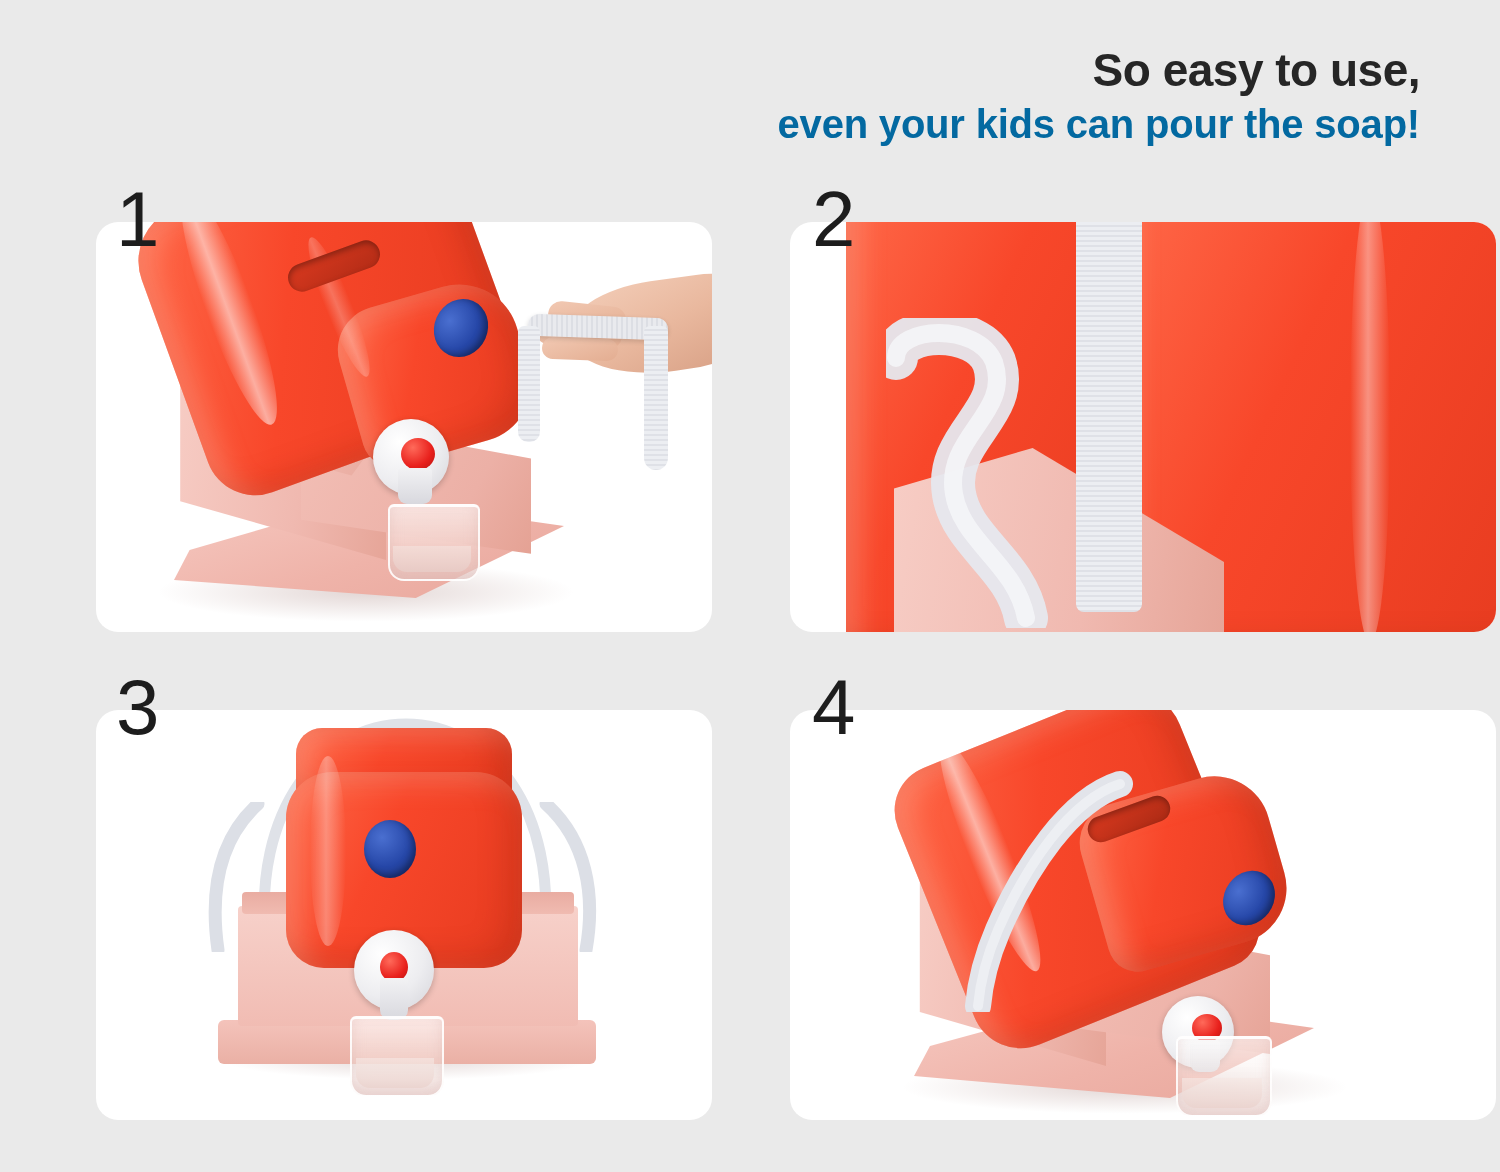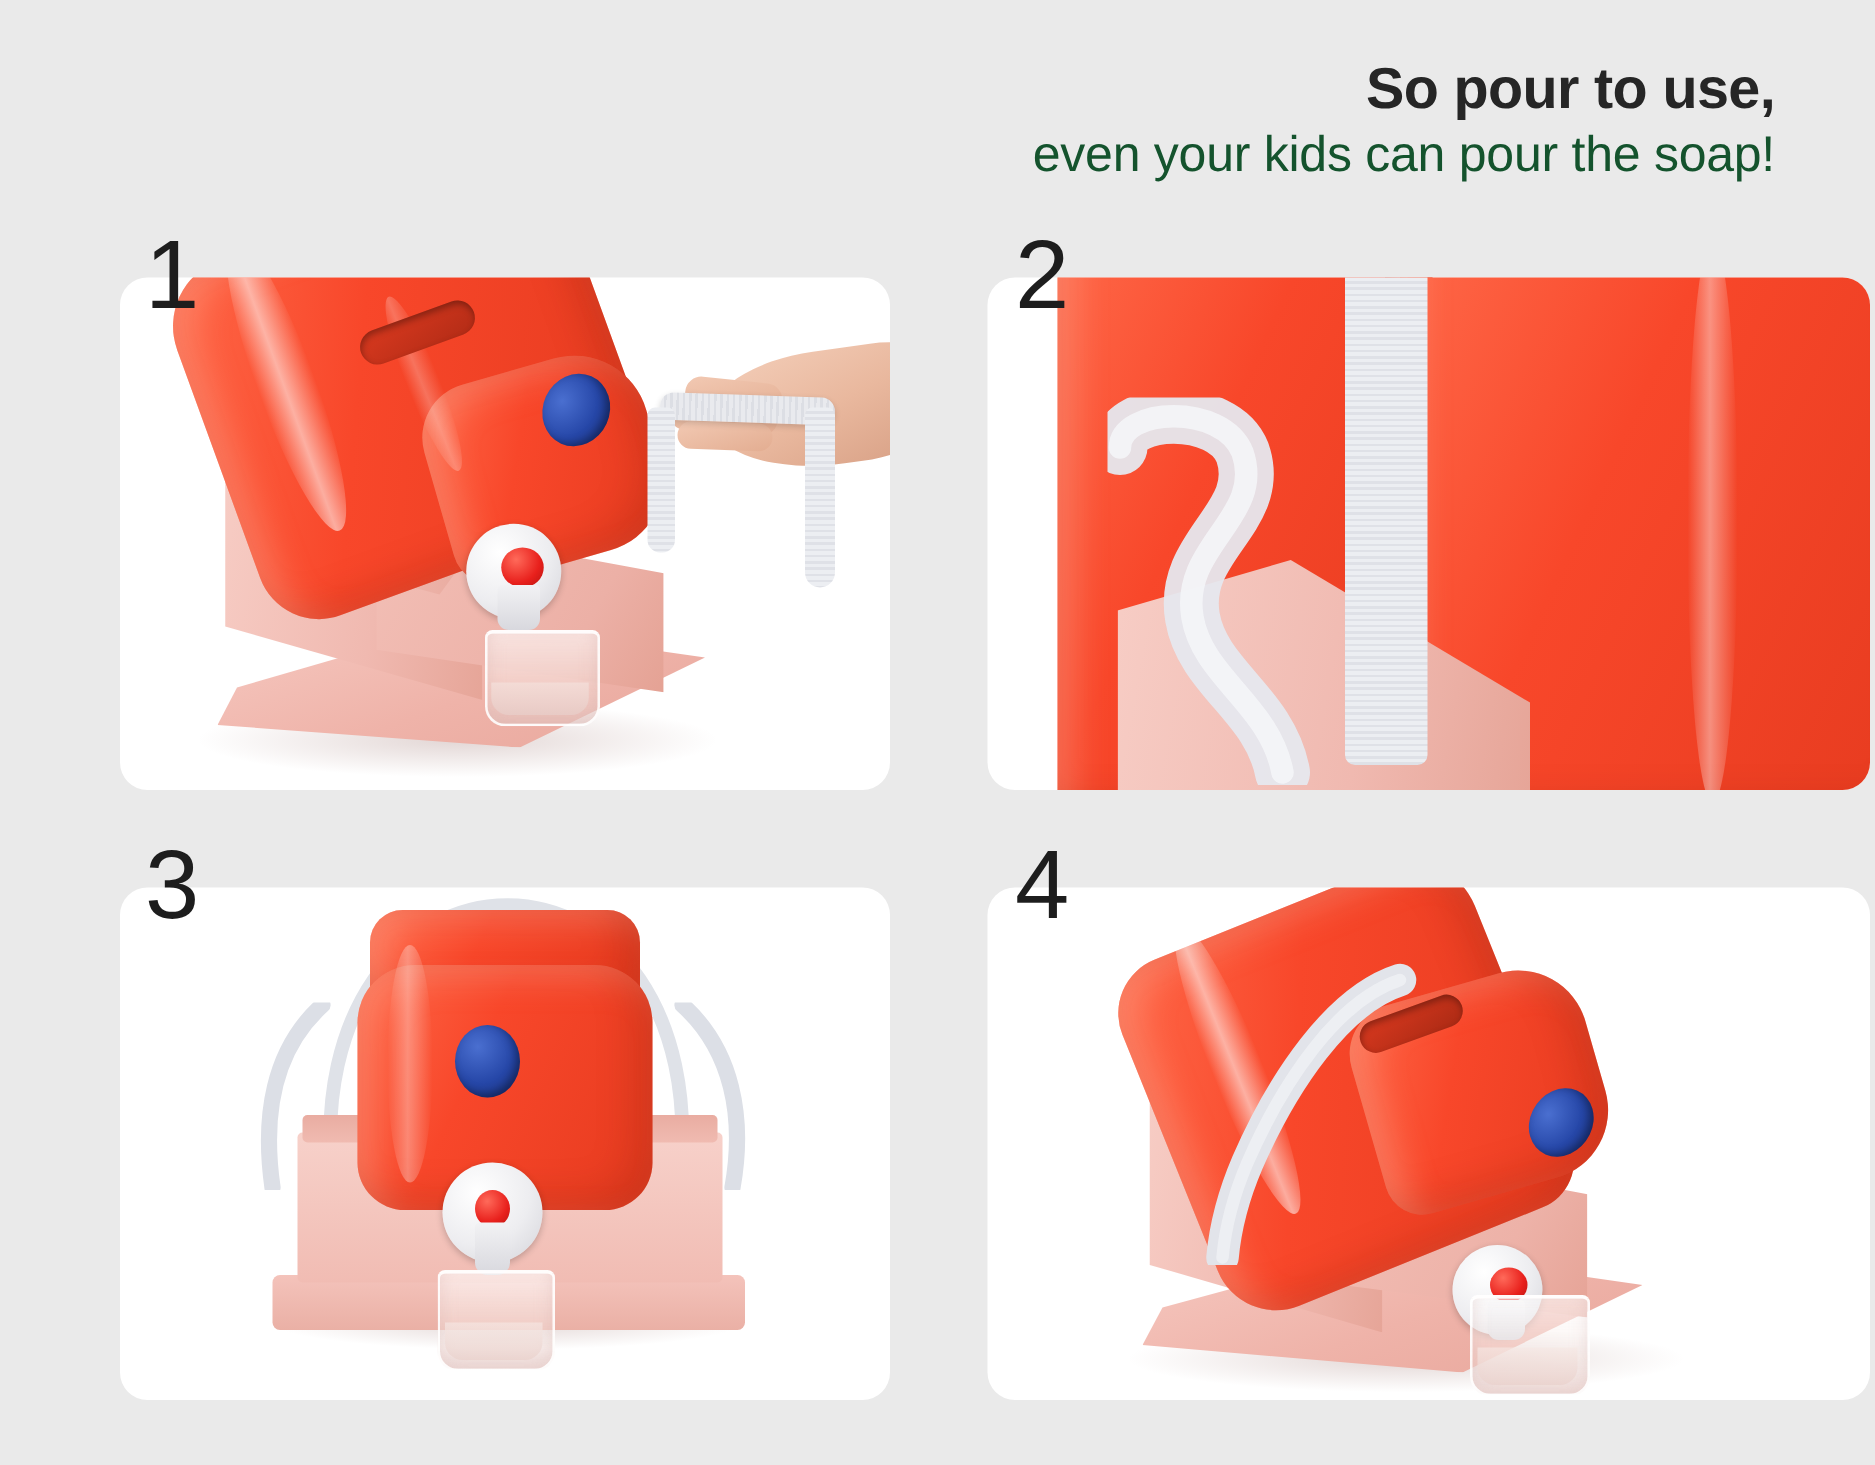--- a/index.html
+++ b/index.html
@@ -19,22 +19,22 @@
   .title{
     font-size:46px;
     font-weight:bold;
     color:#262626;
     letter-spacing:-0.5px;
     line-height:1.08;
     margin:0;
   }
   .subtitle{
     font-size:40px;
-    font-weight:400;
-    color:#14532d;
+    font-weight:700;
+    color:#0369a1;
     letter-spacing:-0.2px;
     line-height:1.12;
     margin:6px 0 0 0;
   }
   .grid{
     position:absolute;
     left:96px; top:222px;
     width:1304px; height:898px;
   }
   .panel{
@@ -139,21 +139,21 @@
   .shadow-soft{
     position:absolute;
     background:radial-gradient(ellipse at center,rgba(160,120,115,.30) 0%,rgba(160,120,115,0) 70%);
     border-radius:50%;
   }
 </style>
 </head>
 <body>
 
 <div class="header">
-  <h1 class="title">So pour to use,</h1>
+  <h1 class="title">So easy to use,</h1>
   <p class="subtitle">even your kids can pour the soap!</p>
 </div>
 
 <div class="step-num n1">1</div>
 <div class="step-num n2">2</div>
 <div class="step-num n3">3</div>
 <div class="step-num n4">4</div>
 
 <div class="grid">
 

